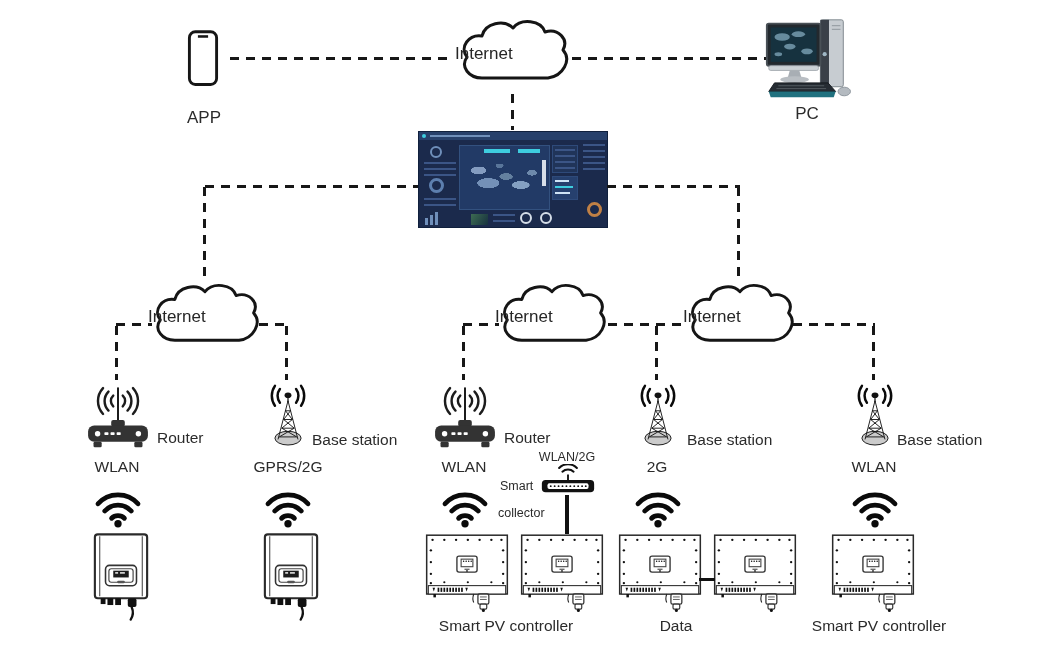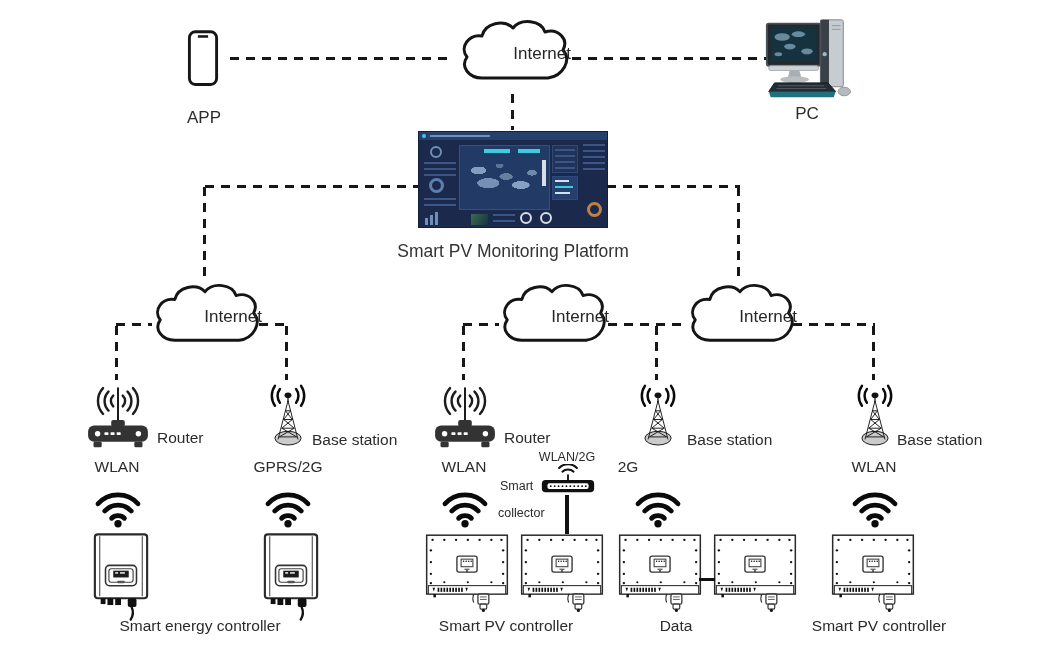--- a/index.html
+++ b/index.html
@@ -6,21 +6,21 @@
   #canvas{position:relative;width:1058px;height:656px;background:#ffffff;overflow:hidden;
           font-family:"Liberation Sans",sans-serif;color:#2a2a2a;}
   .abs{position:absolute;}
   .lbl{position:absolute;font-size:15.5px;color:#2b2b2b;white-space:nowrap;}
   .lbl-c{text-align:center;}
   .lbl-big{font-size:17px;color:#2b2b2b;}
   .lbl-sm{font-size:12.5px;color:#2b2b2b;}
   .dash-h{position:absolute;height:3px;background:repeating-linear-gradient(90deg,#171717 0 9px,transparent 9px 16px);}
   .dash-v{position:absolute;width:3px;background:repeating-linear-gradient(180deg,#171717 0 9px,transparent 9px 16px);}
   .solid{position:absolute;background:#111;}
-  .cloud-lbl{position:absolute;left:0;right:0;text-align:right;font-size:17px;color:#262626;}
+  .cloud-lbl{position:absolute;left:0;right:0;text-align:left;font-size:17px;color:#262626;}
   
   .platform{position:absolute;left:418px;top:131px;width:190px;height:97px;background:#1b2a4c;
             border:1px solid #10203d;box-sizing:border-box;overflow:hidden;}
   .db{position:absolute;}
   .db-header{left:0;top:0;width:100%;height:8px;background:#27406b;}
   .db-logo{left:3px;top:2px;width:4px;height:4px;background:#3ecddf;border-radius:50%;}
   .db-htxt{left:11px;top:3px;width:60px;height:2px;background:#6f8fba;}
   .db-panel{background:#203459;border:1px solid #2e4a7a;box-sizing:border-box;}
   .db-lines{background:repeating-linear-gradient(180deg,#3b5586 0 2px,transparent 2px 6px);}
   .db-ring{border-radius:50%;box-sizing:border-box;}
@@ -250,21 +250,20 @@
     <div class="db" style="left:136px;top:48px;width:14px;height:2px;background:#cfe3f5"></div>
     <div class="db" style="left:136px;top:54px;width:18px;height:2px;background:#3ecddf"></div>
     <div class="db" style="left:136px;top:60px;width:15px;height:2px;background:#cfe3f5"></div>
     <div class="db db-lines" style="left:164px;top:12px;width:22px;height:30px"></div>
     <div class="db db-ring" style="left:168px;top:70px;width:15px;height:15px;border:3px solid #c08045"></div>
     <div class="db" style="left:52px;top:82px;width:17px;height:11px;background:linear-gradient(120deg,#3d6b52,#17323f)"></div>
     <div class="db db-ring" style="left:101px;top:80px;width:12px;height:12px;border:2.5px solid #d5dde8"></div>
     <div class="db db-ring" style="left:121px;top:80px;width:12px;height:12px;border:2.5px solid #d5dde8"></div>
     <div class="db db-lines" style="left:74px;top:82px;width:22px;height:10px"></div>
   </div>
-  <div class="lbl lbl-c" style="left:353px;top:241px;width:320px;font-size:17.5px;color:#333">Smart PV Monitoring Platform</div>
 
   <div class="dash-h" style="left:205px;top:185px;width:213px"></div>
   <div class="dash-h" style="left:607px;top:185px;width:133px"></div>
   <div class="dash-v" style="left:203px;top:187px;height:94px"></div>
   <div class="dash-v" style="left:737px;top:187px;height:94px"></div>
 
   <div class="abs" style="left:148px;top:280px;width:114px;height:70px">
     <svg class="abs" style="left:0;top:0;width:114px;height:70px">
         <use href="#icon-cloud"></use>
       </svg>
@@ -317,21 +316,21 @@
       <use href="#icon-collector"></use>
     </svg>
   <div class="lbl lbl-sm" style="left:500px;top:479px">Smart</div>
   <div class="lbl lbl-sm" style="left:498px;top:506px">collector</div>
   <div class="solid" style="left:565px;top:495px;width:4px;height:39px"></div>
 
   <svg class="abs" style="left:630px;top:382px;width:56px;height:70px">
       <use href="#icon-bs"></use>
     </svg>
   <div class="lbl" style="left:687px;top:431px">Base station</div>
-  <div class="lbl lbl-c" style="left:606px;top:458px;width:44px">2G</div>
+  <div class="lbl lbl-c" style="left:635px;top:458px;width:44px">2G</div>
 
   <svg class="abs" style="left:847px;top:382px;width:56px;height:70px">
       <use href="#icon-bs"></use>
     </svg>
   <div class="lbl" style="left:897px;top:431px">Base station</div>
   <div class="lbl lbl-c" style="left:846px;top:458px;width:56px">WLAN</div>
 
   <svg class="abs" style="left:94px;top:486px;width:48px;height:42px">
       <use href="#icon-wifi"></use>
     </svg>
@@ -347,21 +346,20 @@
   <svg class="abs" style="left:851px;top:486px;width:48px;height:42px">
       <use href="#icon-wifi"></use>
     </svg>
 
   <svg class="abs" style="left:91px;top:530px;width:60px;height:92px">
       <use href="#icon-inverter"></use>
     </svg>
   <svg class="abs" style="left:261px;top:530px;width:60px;height:92px">
       <use href="#icon-inverter"></use>
     </svg>
-  <div class="lbl lbl-c" style="left:75px;top:617px;width:250px">Smart energy controller</div>
 
   <svg class="abs" style="left:425px;top:532px;width:84px;height:82px">
       <use href="#icon-pv"></use>
     </svg>
   <svg class="abs" style="left:520px;top:532px;width:84px;height:82px">
       <use href="#icon-pv"></use>
     </svg>
   <svg class="abs" style="left:618px;top:532px;width:84px;height:82px">
       <use href="#icon-pv"></use>
     </svg>

